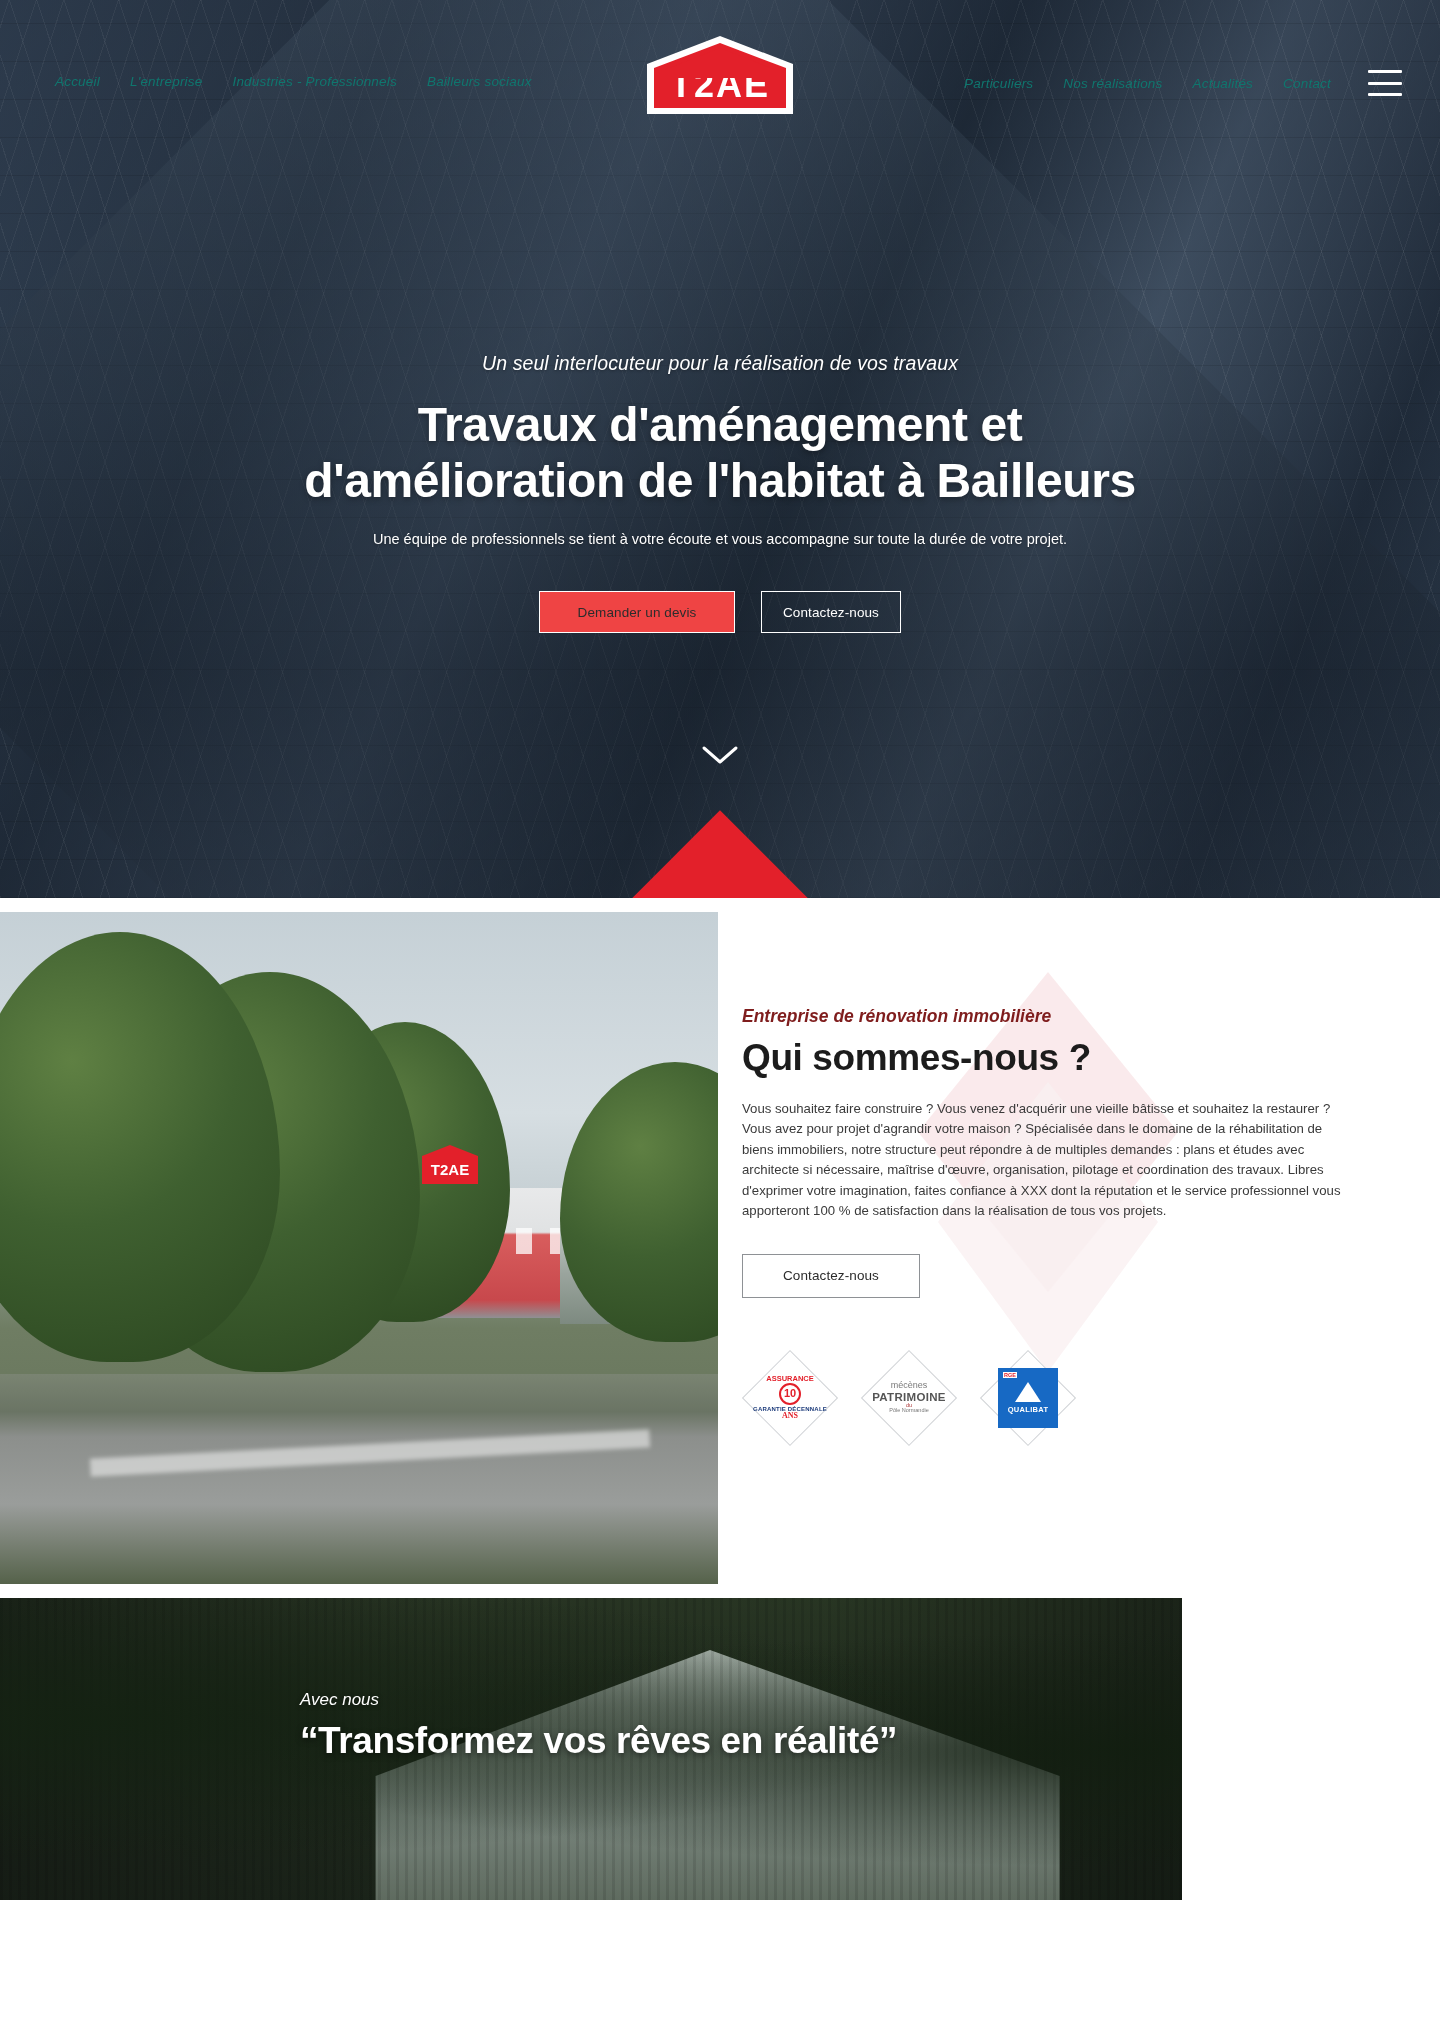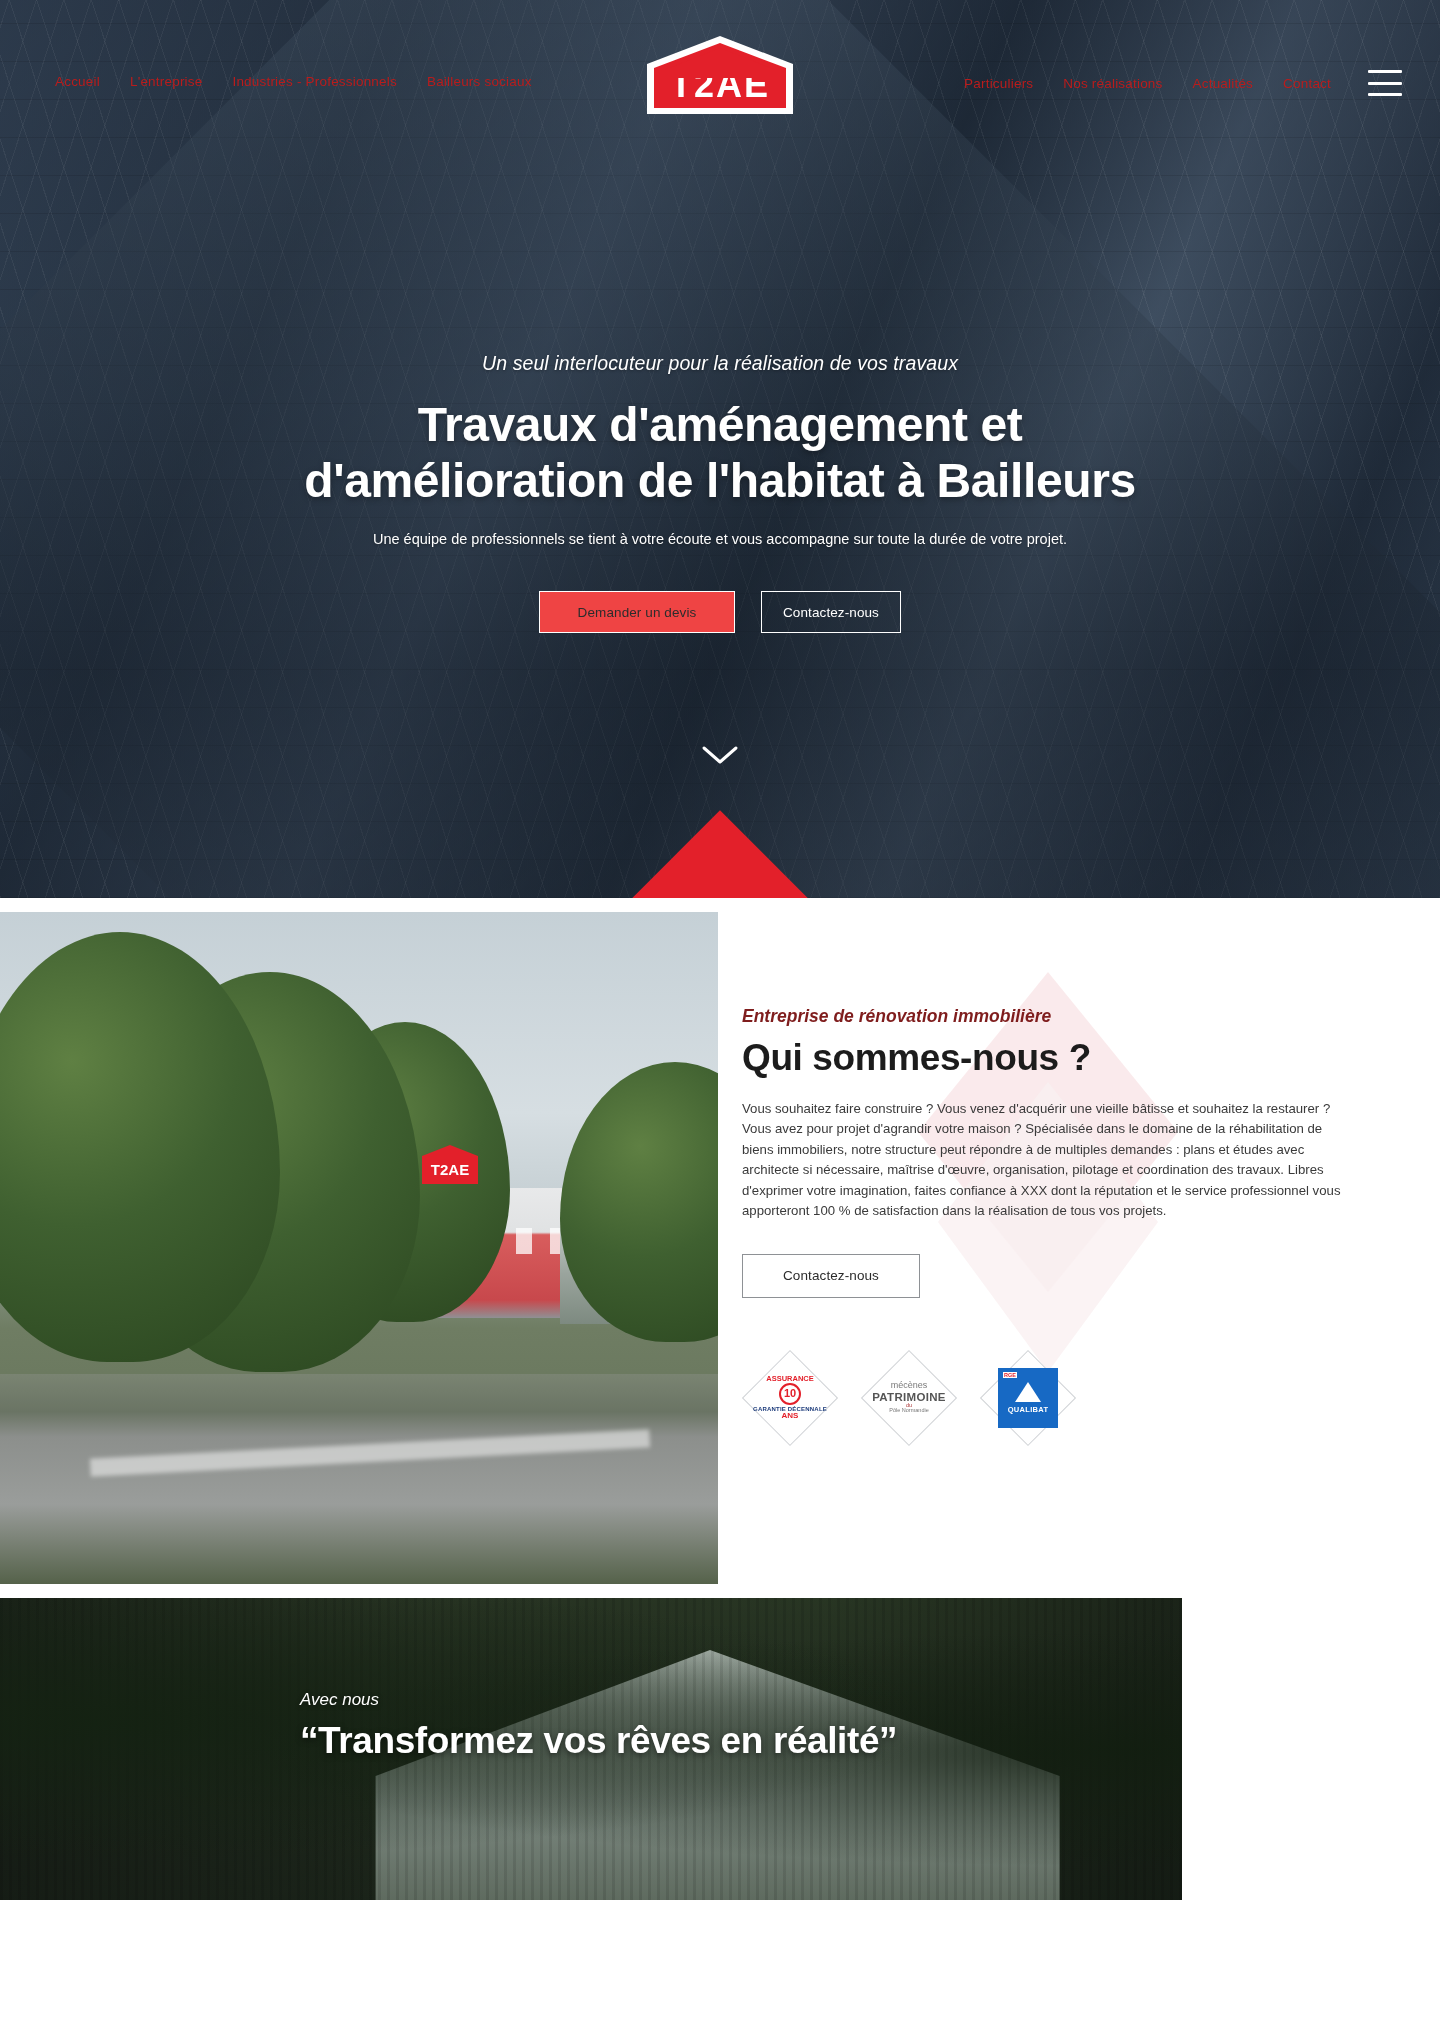--- a/index.html
+++ b/index.html
@@ -57,27 +57,28 @@
     padding-top: 70px;
     z-index: 9;
   }
   .nav-left, .nav-right {
     display: flex;
     align-items: center;
     gap: 0;
   }
   .nav-left { margin-left: 40px; }
   .nav-link {
-    color: #b91c1c;
+    color: #0f766e;
     font-size: 13.5px;
     letter-spacing: .2px;
     text-decoration: none;
     padding: 4px 15px;
     white-space: nowrap;
     cursor: pointer;
+    font-style: italic;
   }
   .nav-spacer { flex: 1; }
   .nav-right { margin-right: 26px; }
 
   
   .logo {
     position: absolute;
     left: 50%;
     top: 34px;
     transform: translateX(-50%);
@@ -333,21 +334,21 @@
   }
   .b1-top { color: #e3202a; font-size: 7.5px; font-weight: 700; }
   .b1-circle {
     width: 22px; height: 22px; border-radius: 50%;
     border: 2px solid #e3202a; color: #e3202a;
     font-size: 11px; font-weight: 700;
     display: flex; align-items: center; justify-content: center;
     margin-bottom: 1px;
   }
   .b1-line { font-size: 6px; font-weight: 700; color: #1b3a7a; letter-spacing: .2px; }
-  .b1-ans { font-size: 8px; font-weight: 700; color: #e3202a; }
+  .b1-ans { font-size: 8px; font-weight: 700; color: #e3202a; font-family: Liberation Serif, serif; }
   .b2-l1 { font-size: 9px; color: #7a7a7a; }
   .b2-l2 { font-size: 11.5px; font-weight: 700; color: #555; letter-spacing: .3px; }
   .b2-l3 { font-size: 5.5px; color: #a33; }
   .b2-l4 { font-size: 5.5px; color: #777; }
   .qualibat {
     position: absolute; left: 50%; top: 50%;
     transform: translate(-50%,-50%);
     width: 60px; height: 60px;
     background: #1769c4;
     display: flex; flex-direction: column;

